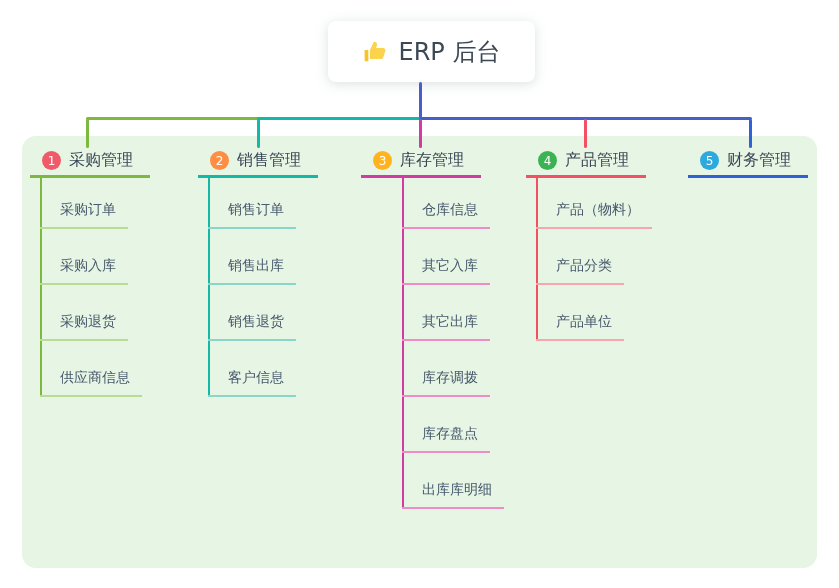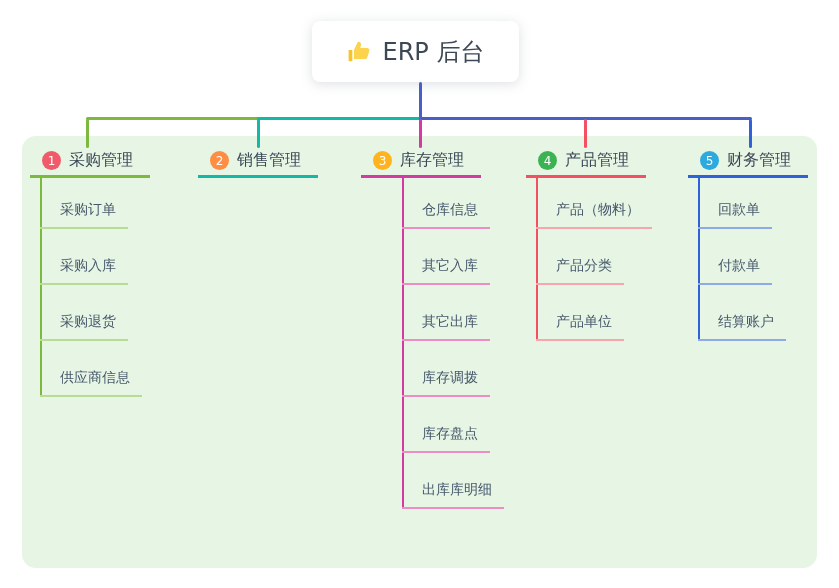--- a/index.html
+++ b/index.html
@@ -1,21 +1,21 @@
 <!DOCTYPE html>
 <html><head>
 <meta charset="utf-8">
 <style>
   html,body{margin:0;padding:0;background:#ffffff;}
   body{font-family:"DejaVu Sans","Liberation Sans",sans-serif;}
   .canvas{position:relative;width:839px;height:588px;background:#ffffff;overflow:hidden;}
 
   
   .root-card{
-    position:absolute;left:312px;top:21px;width:207px;height:61px;
+    position:absolute;left:328px;top:21px;width:207px;height:61px;
     background:#ffffff;border-radius:8px;
     box-shadow:0 2px 12px rgba(120,130,140,.25);
     display:flex;align-items:center;justify-content:center;gap:10px;
     font-size:24px;color:#3d4856;cursor:pointer;
   }
   .thumb{display:flex;align-items:center;}
 
   
   .seg{position:absolute;border-radius:2px;}
 
@@ -94,20 +94,34 @@
           <li>
             <span class="sub-label" style="border-bottom-color: rgb(185, 220, 149);">供应商信息</span>
           </li>
         </ul>
       </div>
       <div class="branch" style="left: 198px;">
         <div class="branch-title" style="border-bottom-color: rgb(20, 184, 166);">
           <span class="badge" style="background: rgb(255, 142, 66);">2</span>
           <span>销售管理</span>
         </div>
+        <ul class="items" style="border-left-color: rgb(20, 184, 166);">
+          <li>
+            <span class="sub-label" style="border-bottom-color: rgb(138, 214, 203);">销售订单</span>
+          </li>
+          <li>
+            <span class="sub-label" style="border-bottom-color: rgb(138, 214, 203);">销售出库</span>
+          </li>
+          <li>
+            <span class="sub-label" style="border-bottom-color: rgb(138, 214, 203);">销售退货</span>
+          </li>
+          <li>
+            <span class="sub-label" style="border-bottom-color: rgb(138, 214, 203);">客户信息</span>
+          </li>
+        </ul>
       </div>
       <div class="branch" style="left: 361px;">
         <div class="branch-title" style="border-bottom-color: rgb(210, 59, 161);">
           <span class="badge" style="background: rgb(255, 180, 31);">3</span>
           <span>库存管理</span>
         </div>
         <ul class="items" style="border-left-color: rgb(210, 59, 161); margin-left: 41px;">
           <li>
             <span class="sub-label" style="border-bottom-color: rgb(239, 140, 198);">仓库信息</span>
           </li>
@@ -143,26 +157,15 @@
           <li>
             <span class="sub-label" style="border-bottom-color: rgb(249, 165, 174);">产品单位</span>
           </li>
         </ul>
       </div>
       <div class="branch" style="left: 688px;">
         <div class="branch-title" style="border-bottom-color: rgb(47, 98, 216);">
           <span class="badge" style="background: rgb(44, 170, 222);">5</span>
           <span>财务管理</span>
         </div>
-        <ul class="items" style="border-left-color: rgb(47, 98, 216);">
-          <li>
-            <span class="sub-label" style="border-bottom-color: rgb(144, 169, 231);">回款单</span>
-          </li>
-          <li>
-            <span class="sub-label" style="border-bottom-color: rgb(144, 169, 231);">付款单</span>
-          </li>
-          <li>
-            <span class="sub-label" style="border-bottom-color: rgb(144, 169, 231);">结算账户</span>
-          </li>
-        </ul>
       </div>
     </div>
 </div>
 
 </body></html>

